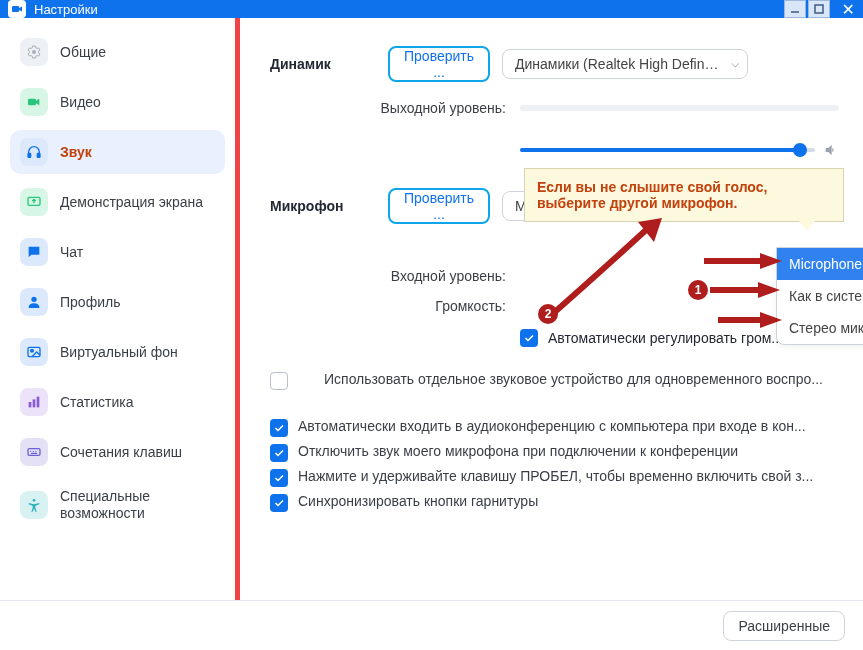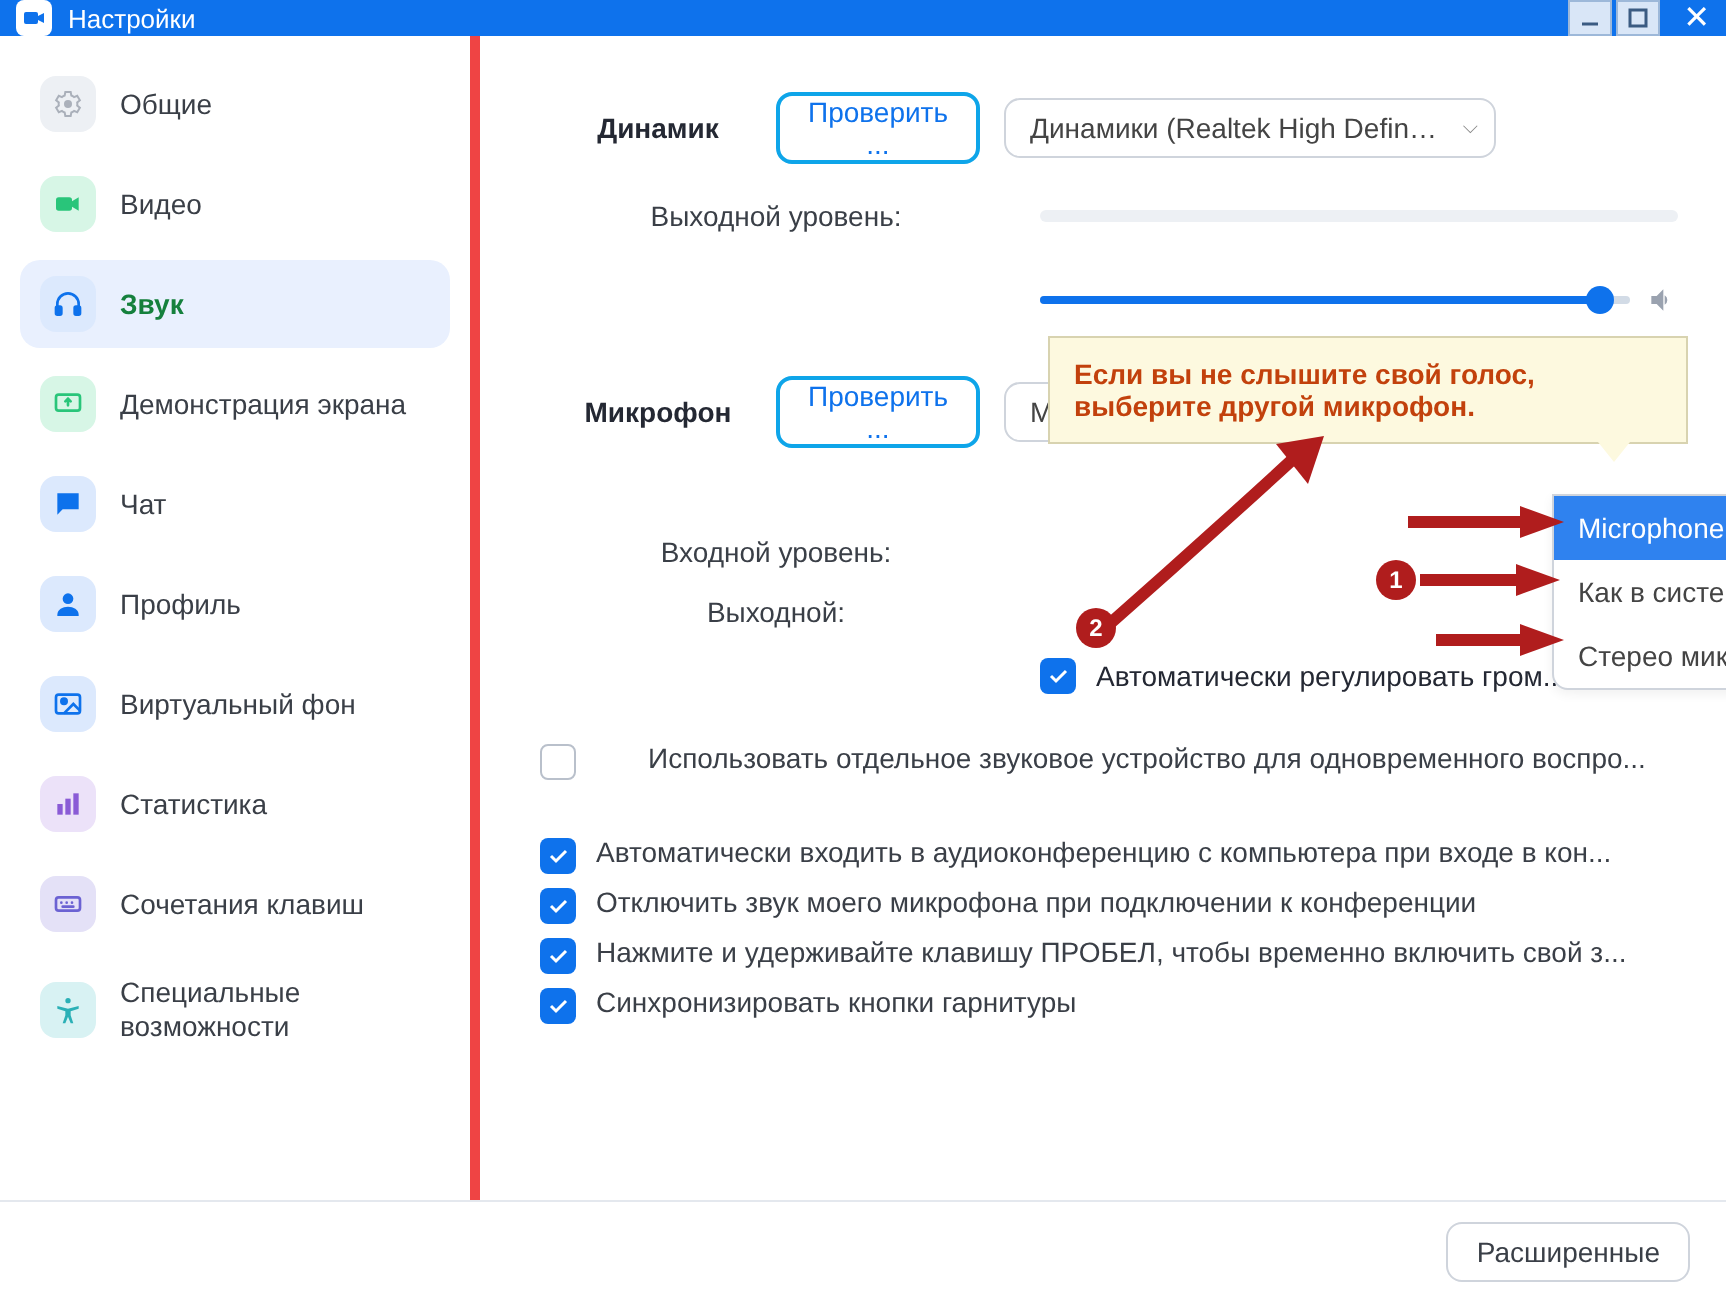--- a/index.html
+++ b/index.html
@@ -17,41 +17,41 @@
   .titlebar .close-x { margin-left: 12px; font-size: 16px; cursor: pointer; }
 
   .main { display: flex; height: 590px; }
 
   .sidebar { width: 240px; padding: 12px 10px; border-right: 5px solid #ef4444; }
   .sidebar-item {
     display: flex; align-items: center; gap: 12px; padding: 8px 10px;
     border-radius: 10px; font-size: 14px; color: #3a3f47; cursor: pointer;
     margin-bottom: 6px;
   }
-  .sidebar-item.active { background: #e9f0fe; color: #15803d; font-weight: 600; }
+  .sidebar-item.active { background: #e9f0fe; color: #c2410c; font-weight: 600; }
   .sb-icon { width: 28px; height: 28px; border-radius: 8px; display:flex; align-items:center; justify-content:center; flex-shrink:0; }
   .sb-icon svg { width: 16px; height: 16px; }
 
   .content { flex: 1; position: relative; padding: 28px 24px 12px 30px; font-size: 14px; color: #242833; overflow: hidden; }
 
   .row { display: flex; align-items: center; margin-bottom: 18px; }
-  .label { width: 118px; font-weight: 600; text-align: center; }
+  .label { width: 118px; font-weight: 600; }
   .btn-outline {
     border: 2px solid #0ea5e9; background: #fff; border-radius: 8px;
     padding: 0 14px; font-size: 14px; color: #0e72ec; cursor: pointer;
   }
   .select {
     border: 1px solid #cfd4dc; border-radius: 8px; padding: 6px 28px 6px 12px;
     font-size: 14px; color: #444; background: #fff; position: relative;
     width: 246px; display:flex; align-items:center; cursor:pointer;
   }
   .select .chev { position:absolute; right:8px; top:50%; transform:translateY(-50%); font-size:10px; color:#888;}
   .sel-text { white-space:nowrap; overflow:hidden; text-overflow:ellipsis; }
 
-  .sub-label { text-align: center; width: 236px; margin-right: 14px; color: #3a3f47; }
+  .sub-label { text-align: right; width: 236px; margin-right: 14px; color: #3a3f47; }
   .level-track { flex:1; height: 6px; background: #edf0f4; border-radius: 3px; position:relative; }
   .slider-track { flex:1; height:4px; background:#d2dbe6; position:relative; border-radius:2px; margin-right:8px; }
   .slider-fill { position:absolute; left:0; top:0; bottom:0; background:#0e72ec; border-radius:2px; width:95%; }
   .slider-thumb { position:absolute; top:50%; transform:translate(-50%,-50%); left:95%; width:14px; height:14px; background:#0e72ec; border-radius:50%; }
 
   .tooltip {
     position: absolute; left: 284px; top: 150px; width: 320px;
     background: #fdf9df; border: 1px solid #d8d3b0; padding: 10px 12px;
     font-size: 14px; color: #c2410c; font-weight:600; z-index:3;
   }
@@ -244,21 +244,21 @@
       <button class="btn-outline" style="margin-right:12px;width:102px;">Проверить ...</button>
       <div class="select">
         <span class="sel-text">Microphone (HD Webcam C270)</span>
         <span class="chev">⌵</span>
       </div>
     </div>
     <div class="row" style="margin-bottom:14px;margin-top:44px;">
       <div class="sub-label">Входной уровень:</div>
     </div>
     <div class="row" style="margin-bottom:14px;">
-      <div class="sub-label">Выходной:</div>
+      <div class="sub-label">Громкость:</div>
     </div>
     <div class="row" style="margin-bottom:24px; padding-left:250px;">
       <span class="check-box checked">
           <svg viewBox="0 0 24 24">
             <path d="M5 12l5 5L20 7"></path>
           </svg>
         </span>
       <span style="margin-left:10px;" class="check-label">Автоматически регулировать гром...</span>
     </div>
 

